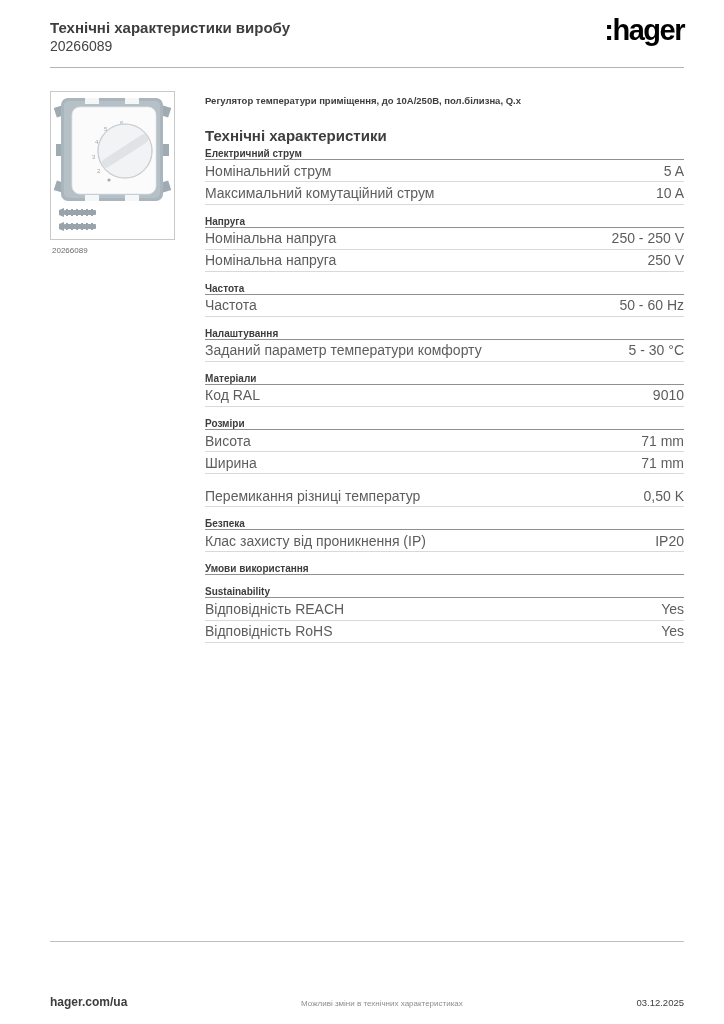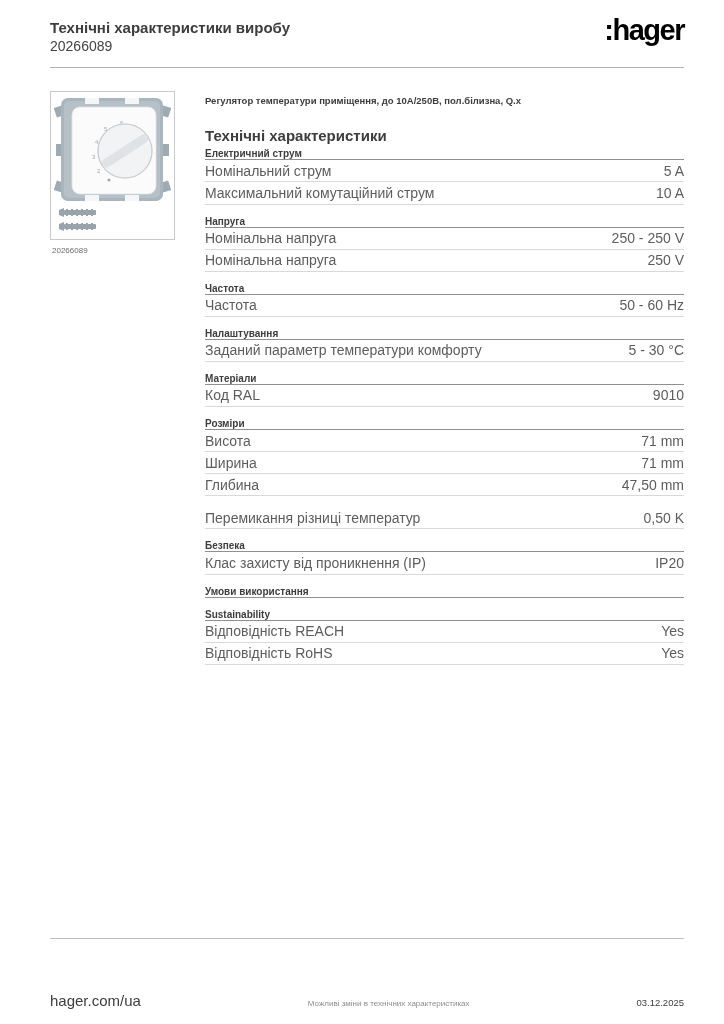--- a/index.html
+++ b/index.html
@@ -60,21 +60,21 @@
   }
   .row-label { text-align: left; }
   .row-value { text-align: right; white-space: nowrap; padding-left: 10px; }
   .footer {
     position: absolute;
     left: 50px; right: 40px; bottom: 15px;
     border-top: 1px solid #bfbfbf;
     padding-top: 9px;
     display: flex; align-items: baseline;
   }
-  .footer-left { font-size: 15px; font-weight: normal; color: #3d3d3d; margin-top: 44px; }
+  .footer-left { font-size: 12px; font-weight: bold; color: #3d3d3d; margin-top: 44px; }
   .footer-center { flex: 1; text-align: center; font-size: 8px; color: #8d8d8d; }
   .footer-right { font-size: 9.5px; font-weight: normal; color: #3d3d3d; }
 </style>
 </head>
 <body>
 
 <div class="page">
 
   <div class="header">
     <div class="doc-title">Технічні характеристики виробу</div>
@@ -208,24 +208,20 @@
   <div class="row">
     <span class="row-label">Висота</span>
     <span class="row-value">71 mm</span>
   </div>
 
   <div class="row">
     <span class="row-label">Ширина</span>
     <span class="row-value">71 mm</span>
   </div>
 
-  <div class="row">
-    <span class="row-label">Глибина</span>
-    <span class="row-value">47,50 mm</span>
-  </div>
 </div>
 
   <div class="section">
 
   <div class="row">
     <span class="row-label">Перемикання різниці температур</span>
     <span class="row-value">0,50 K</span>
   </div>
 </div>
 

